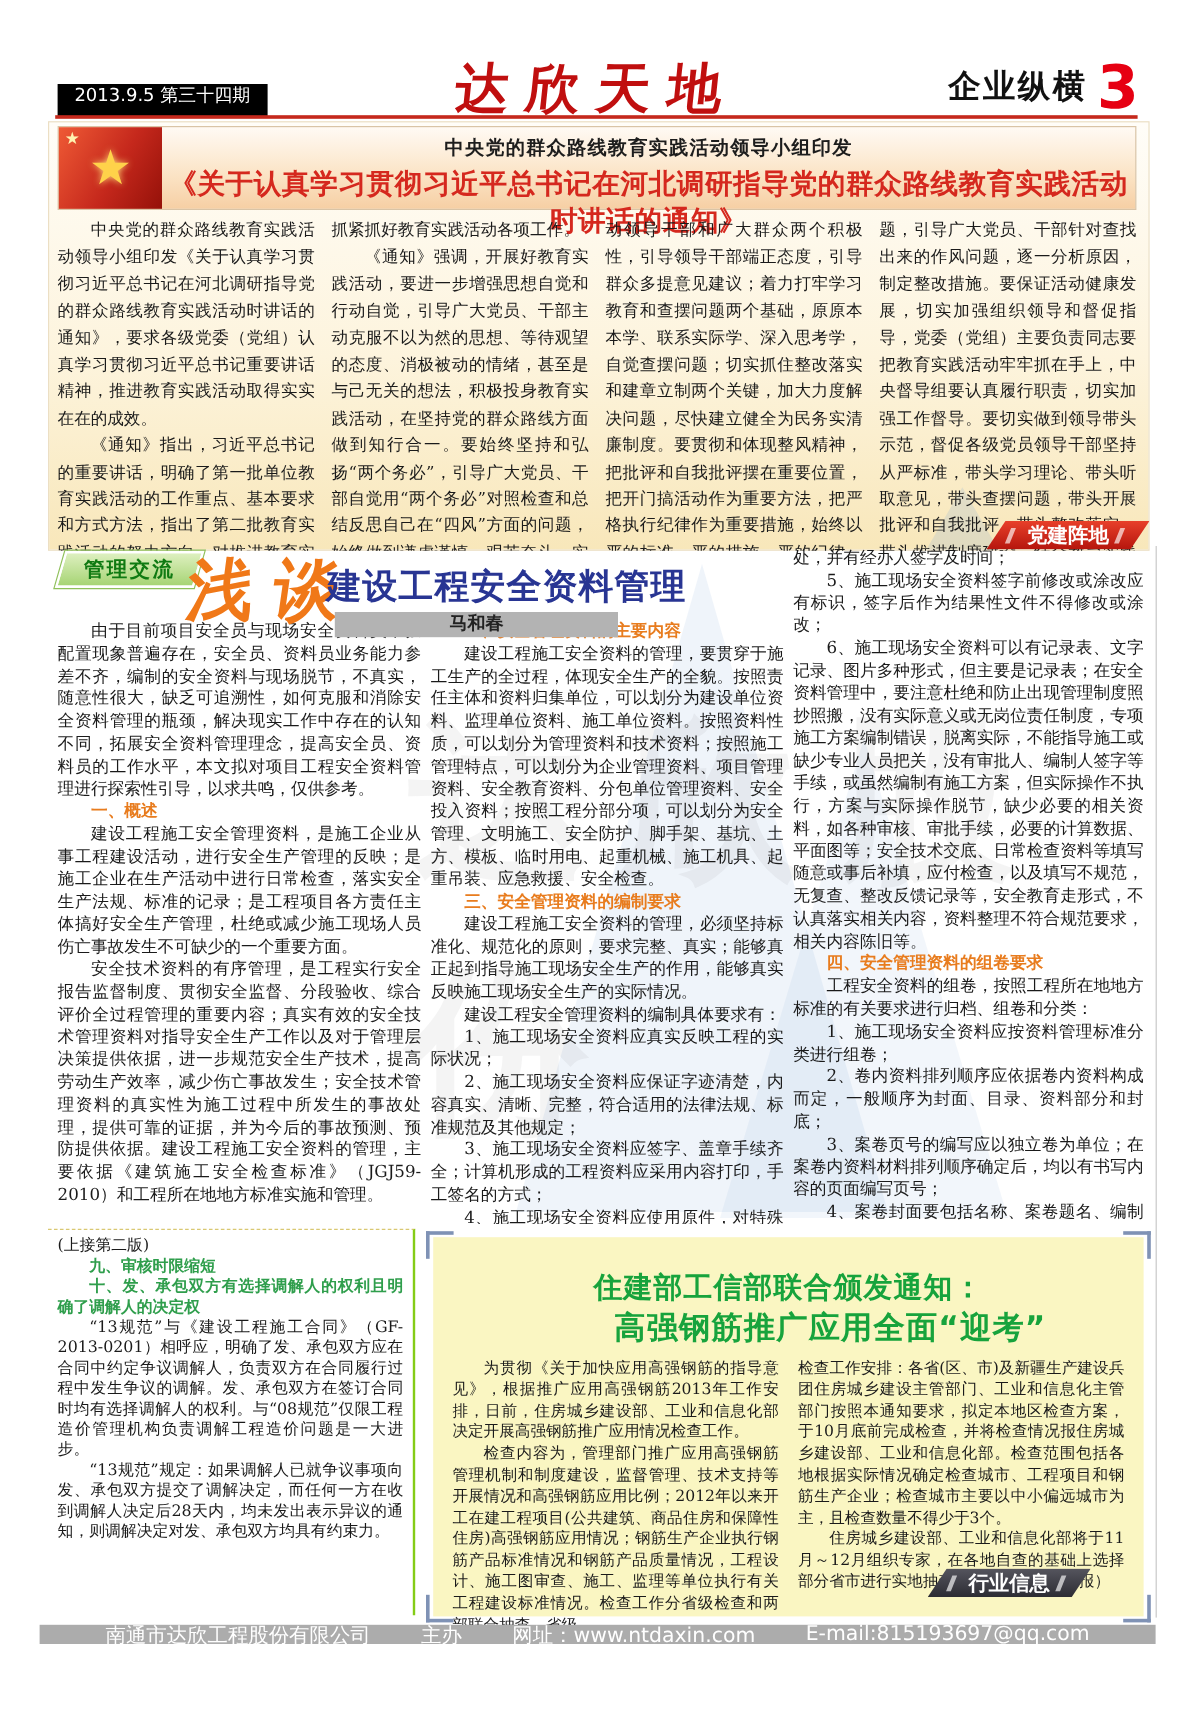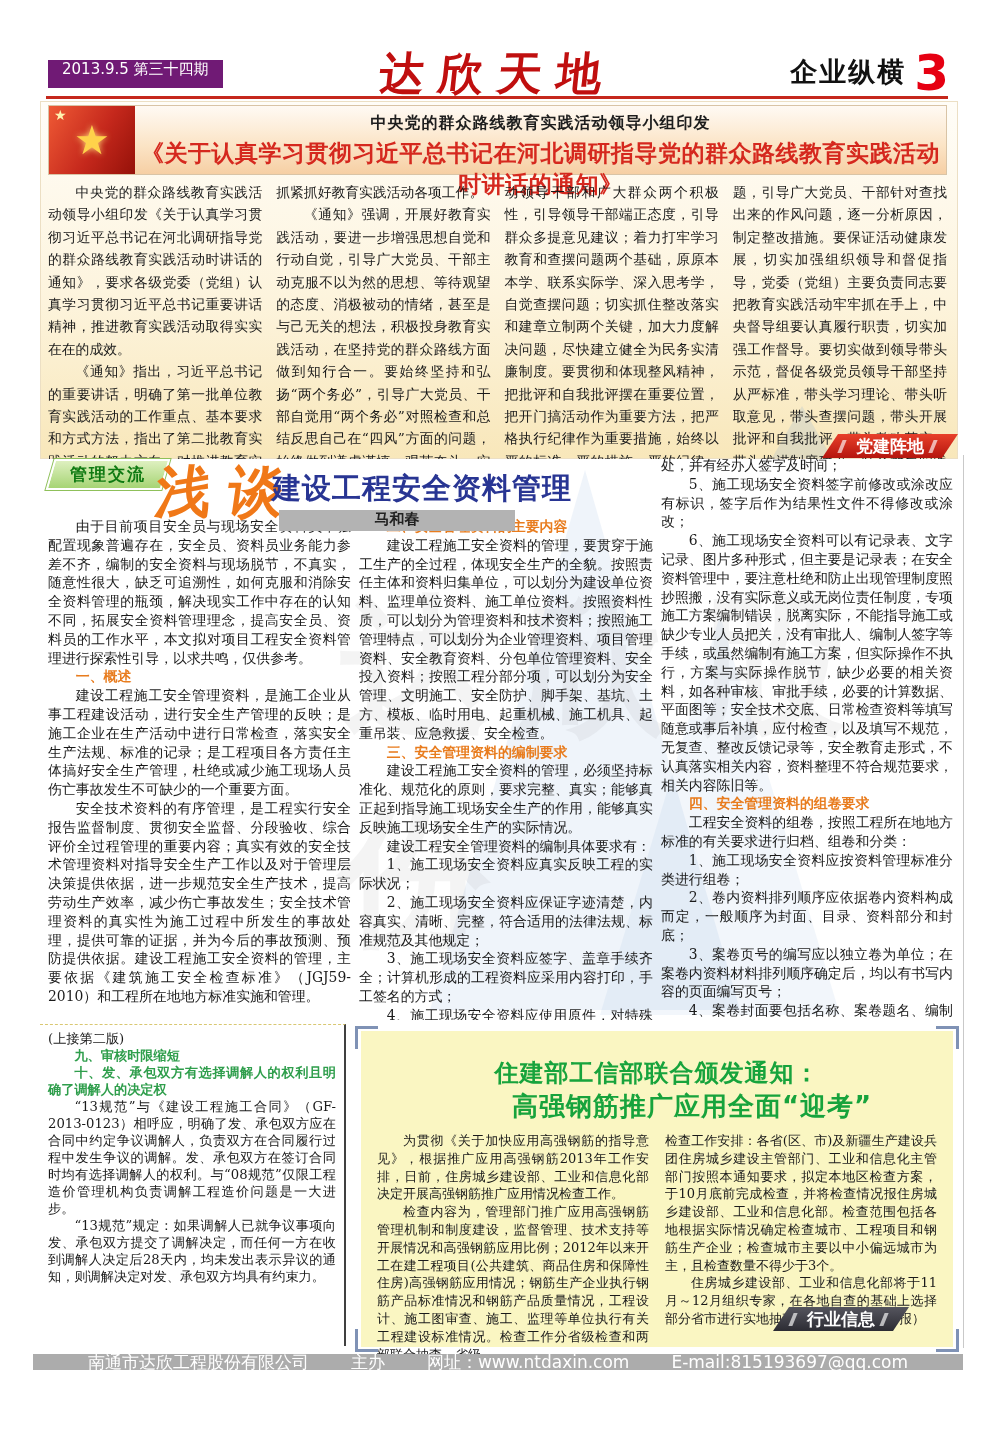--- a/index.html
+++ b/index.html
@@ -1,21 +1,21 @@
 <!DOCTYPE html>
 <html><head>
 <meta charset="utf-8">
 <style>
   html,body{margin:0;padding:0;background:#ffffff;}
   .page{position:relative;width:995px;height:1437px;background:#fff;overflow:hidden;
         font-family:"DejaVu Serif","Liberation Serif",serif;color:#1a1a1a;}
 
   
-  .issue-box{position:absolute;left:48px;top:60px;height:28px;line-height:28px;padding:0 14px;
-             background:#701a75;color:#fff;font:15px "DejaVu Sans","Liberation Sans",sans-serif;}
+  .issue-box{position:absolute;left:48px;top:70px;height:28px;line-height:28px;padding:0 14px;
+             background:#000000;color:#fff;font:15px "DejaVu Sans","Liberation Sans",sans-serif;}
   .masthead{position:absolute;left:0;right:0;top:44px;text-align:center;font-size:45px;font-weight:bold;
             color:#c00f0f;letter-spacing:14px;transform:skewX(-6deg);}
   .corner{position:absolute;right:46px;top:48px;display:flex;align-items:flex-start;gap:8px;}
   .section-label{font:bold 27px "DejaVu Sans","Liberation Sans",sans-serif;color:#111;margin-top:6px;letter-spacing:2px;}
   .page-num{font:bold 50px "DejaVu Sans","Liberation Sans",sans-serif;color:#e60012;line-height:1;}
   .header-rule{position:absolute;left:46px;width:902px;top:96px;border-top:3px solid #c5281c;}
 
   
   .top-panel{position:absolute;left:40px;top:101px;width:916px;height:356px;
              background:linear-gradient(180deg,#fffdf8 0%,#fdf4dd 55%,#f8e7ba 100%);
@@ -61,21 +61,21 @@
              color:#283593;letter-spacing:1px;z-index:3;}
   .author-bar{position:absolute;left:279px;top:510px;width:236px;height:21px;background:#b3b3b3;
               text-align:center;line-height:21px;font:bold 15px "DejaVu Sans","Liberation Sans",sans-serif;color:#222;z-index:3;}
   .mid-col{position:absolute;font-size:13.9px;line-height:18.8px;overflow:hidden;z-index:2;}
   .mc1{left:48px;top:517px;width:303px;height:503px;}
   .mc2{left:359px;top:517px;width:294px;height:503px;}
   .mc3{left:661px;top:456px;width:292px;height:562px;}
 
   
   .continued{position:absolute;left:40px;top:1024px;width:306px;height:322px;box-sizing:border-box;
-             border-top:1px dashed #d9c872;border-right:2px solid #404040;padding:5px 8px 0 8px;
+             border-top:1px dashed #d9c872;border-right:2px solid #84cc16;padding:5px 8px 0 8px;
              font-size:13.2px;line-height:17px;overflow:hidden;z-index:2;}
 
   
   .yellow-box{position:absolute;left:361px;top:1031px;width:592px;height:316px;background:#faf6c2;z-index:2;}
   .ybox-title{padding-top:10px;text-align:center;color:#17a33c;
               font-family:"DejaVu Sans","Liberation Sans",sans-serif;font-weight:bold;margin-top:16px;}
   .ybox-title .l1{font-size:24px;letter-spacing:1px;}
   .ybox-title .l2{font-size:26px;letter-spacing:1px;margin-left:70px;}
   .ybox-cols{display:flex;gap:16px;padding:8px 16px 0 16px;}
   .ycol{flex:1;font-size:13px;line-height:17.8px;overflow:hidden;height:232px;}
@@ -189,21 +189,21 @@
       <p class="para p">1、施工现场安全资料应按资料管理标准分类进行组卷；</p>
       <p class="para p">2、卷内资料排列顺序应依据卷内资料构成而定，一般顺序为封面、目录、资料部分和封底；</p>
       <p class="para p">3、案卷页号的编写应以独立卷为单位；在案卷内资料材料排列顺序确定后，均以有书写内容的页面编写页号；</p>
       <p class="para p">4、案卷封面要包括名称、案卷题名、编制单位、安全主管、编制日期、共XX册第XX册等；</p>
     </div>
 
   <div class="continued">
       <p class="para cont">(上接第二版)</p>
       <p class="para hg">九、审核时限缩短</p>
       <p class="para hg">十、发、承包双方有选择调解人的权利且明确了调解人的决定权</p>
-      <p class="para p">“13规范”与《建设工程施工合同》（GF-2013-0123）相呼应，明确了发、承包双方应在合同中约定争议调解人，负责双方在合同履行过程中发生争议的调解。发、承包双方在签订合同时均有选择调解人的权利。与“08规范”仅限工程造价管理机构负责调解工程造价问题是一大进步。</p>
+      <p class="para p">“13规范”与《建设工程施工合同》（GF-2013-0201）相呼应，明确了发、承包双方应在合同中约定争议调解人，负责双方在合同履行过程中发生争议的调解。发、承包双方在签订合同时均有选择调解人的权利。与“08规范”仅限工程造价管理机构负责调解工程造价问题是一大进步。</p>
       <p class="para p">“13规范”规定：如果调解人已就争议事项向发、承包双方提交了调解决定，而任何一方在收到调解人决定后28天内，均未发出表示异议的通知，则调解决定对发、承包双方均具有约束力。</p>
     </div>
 
   <div class="yellow-box">
     <div class="ycorner tl"></div>
     <div class="ycorner tr"></div>
     <div class="ycorner bl"></div>
     <div class="ycorner br"></div>
     <div class="ybox-title">
       <div class="l1">住建部工信部联合颁发通知：</div>

